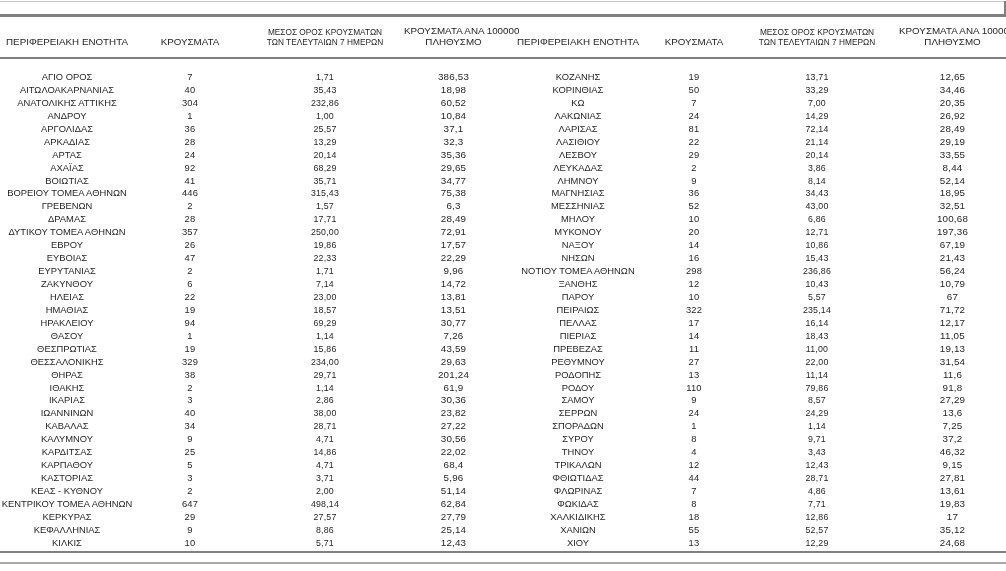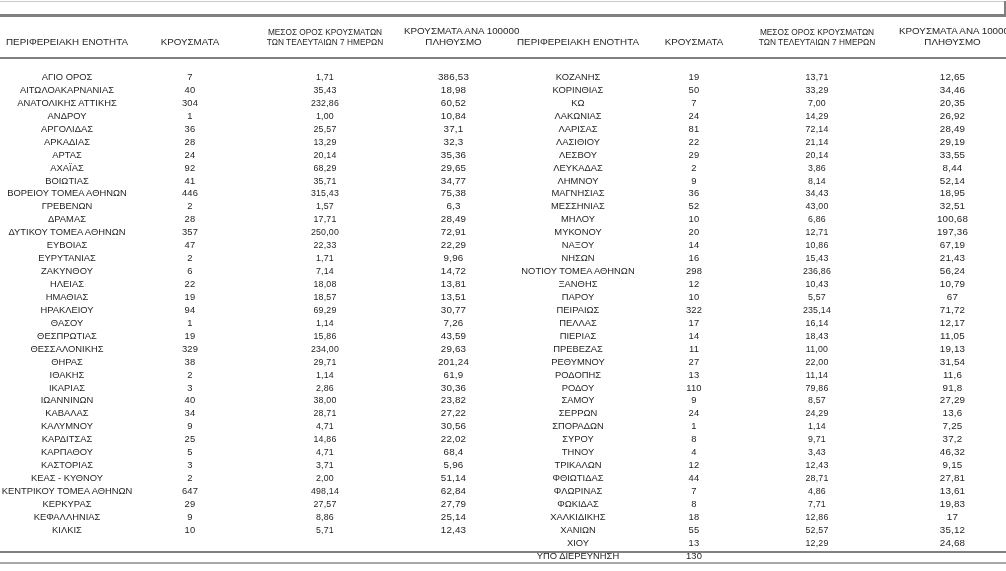--- a/index.html
+++ b/index.html
@@ -142,41 +142,47 @@
             <div class="cell c2">17,71</div>
             <div class="cell c3">28,49</div>
           </div>
           <div class="trow">
             <div class="cell c0">ΔΥΤΙΚΟΥ ΤΟΜΕΑ ΑΘΗΝΩΝ</div>
             <div class="cell c1">357</div>
             <div class="cell c2">250,00</div>
             <div class="cell c3">72,91</div>
           </div>
           <div class="trow">
+            <div class="cell c0">ΕΒΡΟΥ</div>
+            <div class="cell c1">26</div>
+            <div class="cell c2">19,86</div>
+            <div class="cell c3">17,57</div>
+          </div>
+          <div class="trow">
             <div class="cell c0">ΕΥΒΟΙΑΣ</div>
             <div class="cell c1">47</div>
             <div class="cell c2">22,33</div>
             <div class="cell c3">22,29</div>
           </div>
           <div class="trow">
             <div class="cell c0">ΕΥΡΥΤΑΝΙΑΣ</div>
             <div class="cell c1">2</div>
             <div class="cell c2">1,71</div>
             <div class="cell c3">9,96</div>
           </div>
           <div class="trow">
             <div class="cell c0">ΖΑΚΥΝΘΟΥ</div>
             <div class="cell c1">6</div>
             <div class="cell c2">7,14</div>
             <div class="cell c3">14,72</div>
           </div>
           <div class="trow">
             <div class="cell c0">ΗΛΕΙΑΣ</div>
             <div class="cell c1">22</div>
-            <div class="cell c2">18,08</div>
+            <div class="cell c2">23,00</div>
             <div class="cell c3">13,81</div>
           </div>
           <div class="trow">
             <div class="cell c0">ΗΜΑΘΙΑΣ</div>
             <div class="cell c1">19</div>
             <div class="cell c2">18,57</div>
             <div class="cell c3">13,51</div>
           </div>
           <div class="trow">
             <div class="cell c0">ΗΡΑΚΛΕΙΟΥ</div>
@@ -518,26 +524,20 @@
             <div class="cell c1">55</div>
             <div class="cell c2">52,57</div>
             <div class="cell c3">35,12</div>
           </div>
           <div class="trow">
             <div class="cell c0">ΧΙΟΥ</div>
             <div class="cell c1">13</div>
             <div class="cell c2">12,29</div>
             <div class="cell c3">24,68</div>
           </div>
-          <div class="trow">
-            <div class="cell c0">ΥΠΟ ΔΙΕΡΕΥΝΗΣΗ</div>
-            <div class="cell c1">130</div>
-            <div class="cell c2"></div>
-            <div class="cell c3"></div>
-          </div>
         </div>
     </section>
 
   </div>
 
   <div class="rule rule-header"></div>
   <div class="rule rule-bottom-thick"></div>
   <div class="rule rule-bottom-thin"></div>
 
 </div>

